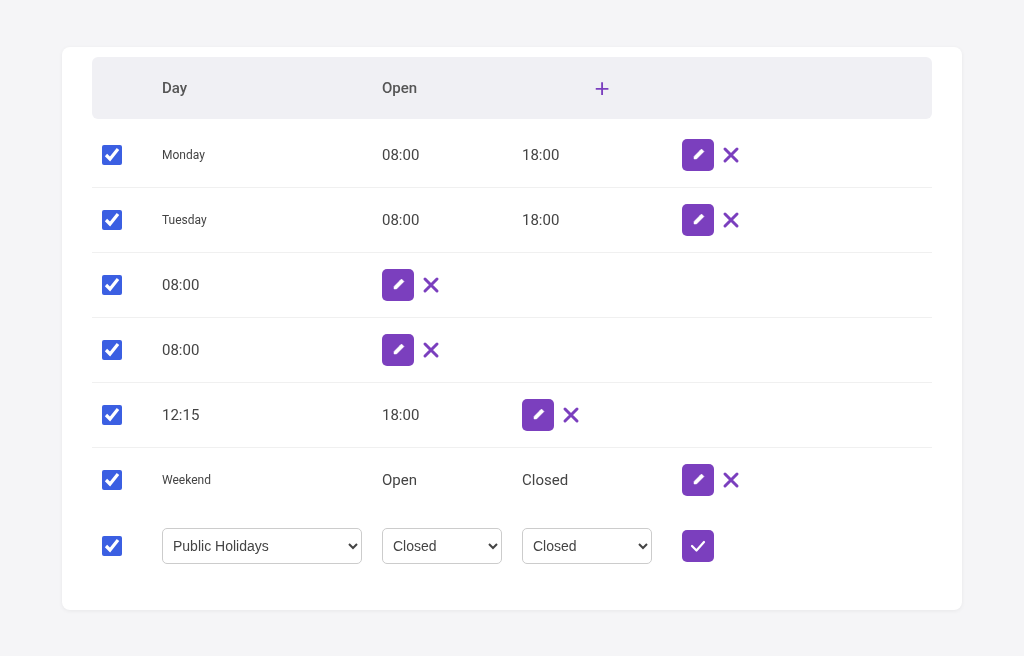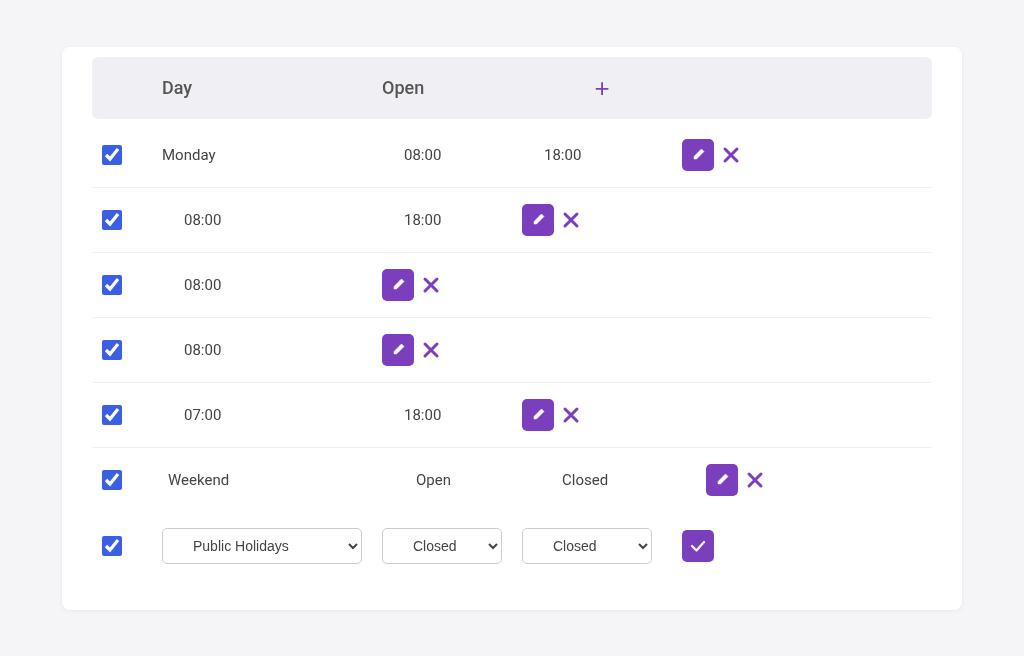--- a/index.html
+++ b/index.html
@@ -30,21 +30,21 @@
       display: grid;
       grid-template-columns: 60px 220px 140px 160px 100px;
       align-items: center;
       background: #f0f0f4;
       border-radius: 6px;
       padding: 18px 10px;
       margin-bottom: 4px;
     }
 
     .table-header .col-label {
-      font-size: 18px;
+      font-size: 15px;
       color: #555;
       font-weight: 500;
     }
 
     .table-header .col-add {
       display: flex;
       justify-content: center;
     }
 
     .add-btn {
@@ -61,45 +61,43 @@
     .table-row {
       display: grid;
       grid-template-columns: 60px 220px 140px 160px 100px;
       align-items: center;
       padding: 16px 10px;
       border-bottom: 1px solid #f0f0f0;
     }
 
     .table-row:last-child {
       border-bottom: none;
-      gap: 6px;
     }
 
     .checkbox-cell {
       display: flex;
       align-items: center;
       justify-content: flex-start;
     }
 
     .checkbox {
       width: 20px;
       height: 20px;
       accent-color: #3b5fe2;
       cursor: pointer;
     }
 
     .day-name {
-      font-size: 15px;
+      font-size: 12px;
       color: #444;
     }
 
     .time-val {
       font-size: 15px;
       color: #444;
-      margin-left: 22px;
     }
 
     .actions {
       display: flex;
       gap: 6px;
       align-items: center;
       justify-content: flex-start;
     }
 
     .edit-btn {
@@ -146,21 +144,21 @@
     .last-row {
       display: grid;
       grid-template-columns: 60px 220px 140px 160px 100px;
       align-items: center;
       padding: 16px 10px;
     }
 
     select.dropdown {
       border: 1px solid #ccc;
       border-radius: 5px;
-      padding: 8px 26px;
+      padding: 8px 6px;
       font-size: 14px;
       color: #444;
       background: #fff;
       cursor: pointer;
       width: 100%;
       appearance: auto;
     }
 
     .open-col select {
       width: 120px;
@@ -205,20 +203,21 @@
           <svg width="22" height="22" viewBox="0 0 22 22" fill="none">
             <path d="M5 5L17 17M17 5L5 17" stroke="#7b3fbe" stroke-width="3" stroke-linecap="round"></path>
           </svg>
         </button>
       </div>
     </div>
       <div class="table-row">
       <div class="checkbox-cell">
         <input type="checkbox" class="checkbox" checked="" style="">
       </div>
+      <div class="day-name">Tuesday</div>
       <div class="time-val">08:00</div>
       <div class="time-val">18:00</div>
       <div class="actions">
         <button class="edit-btn">
           <svg width="15" height="15" viewBox="0 0 15 15" fill="none">
             <path d="M10.5 2L13 4.5L5.5 12H3V9.5L10.5 2Z" fill="white" stroke="white" stroke-width="0.5" stroke-linejoin="round"></path>
             <path d="M9 3.5L11.5 6" stroke="white" stroke-width="1"></path>
           </svg>
         </button>
         <button class="delete-btn">
@@ -263,21 +262,21 @@
           <svg width="22" height="22" viewBox="0 0 22 22" fill="none">
             <path d="M5 5L17 17M17 5L5 17" stroke="#7b3fbe" stroke-width="3" stroke-linecap="round"></path>
           </svg>
         </button>
       </div>
     </div>
       <div class="table-row">
       <div class="checkbox-cell">
         <input type="checkbox" class="checkbox" checked="" style="">
       </div>
-      <div class="time-val">07:00</div>
+      <div class="time-val">12:15</div>
       <div class="time-val">18:00</div>
       <div class="actions">
         <button class="edit-btn">
           <svg width="15" height="15" viewBox="0 0 15 15" fill="none">
             <path d="M10.5 2L13 4.5L5.5 12H3V9.5L10.5 2Z" fill="white" stroke="white" stroke-width="0.5" stroke-linejoin="round"></path>
             <path d="M9 3.5L11.5 6" stroke="white" stroke-width="1"></path>
           </svg>
         </button>
         <button class="delete-btn">
           <svg width="22" height="22" viewBox="0 0 22 22" fill="none">

